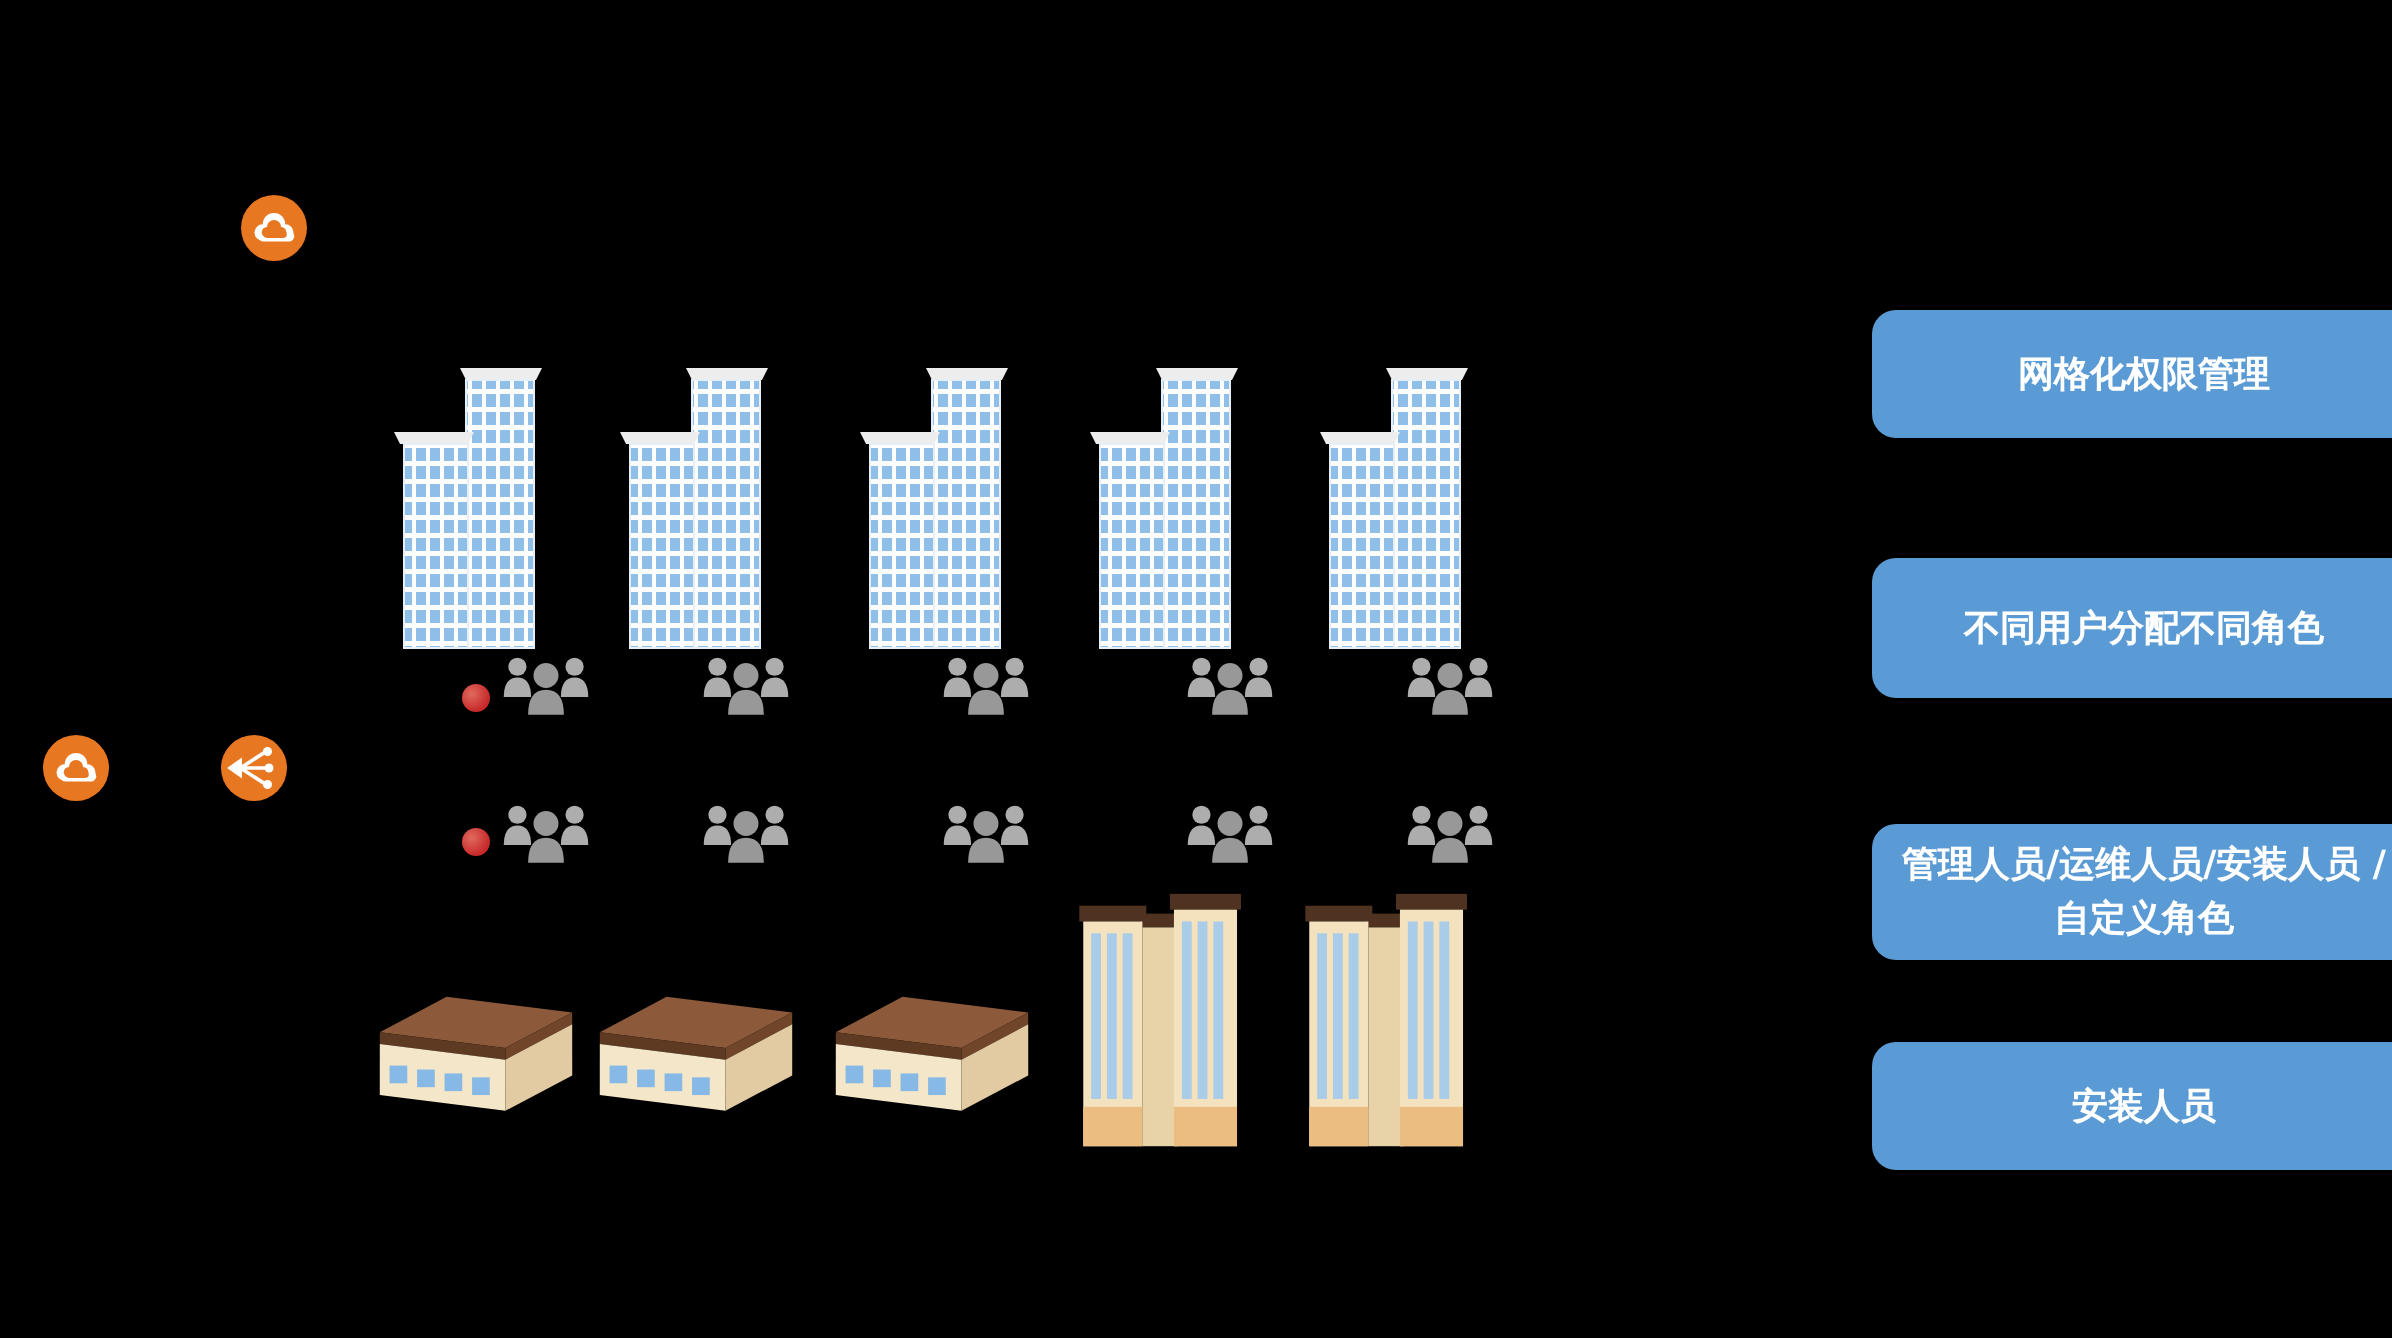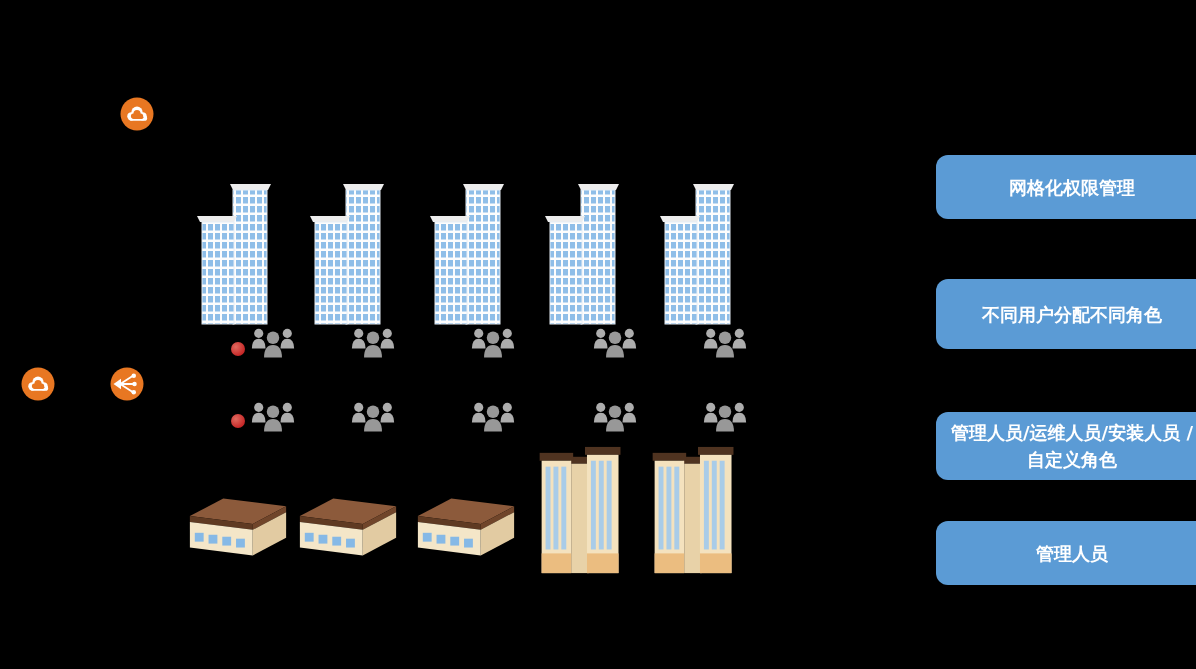--- a/index.html
+++ b/index.html
@@ -237,16 +237,16 @@
   <div class="label-box" style="top:155px;height:64px">
     <span>网格化权限管理</span>
   </div>
   <div class="label-box" style="top:279px;height:70px">
     <span>不同用户分配不同角色</span>
   </div>
   <div class="label-box" style="top:412px;height:68px">
     <span>管理人员/运维人员/安装人员 /自定义角色</span>
   </div>
   <div class="label-box" style="top:521px;height:64px">
-    <span>管理人员</span>
+    <span>安装人员</span>
   </div>
 
 </div>
 
 </body></html>

